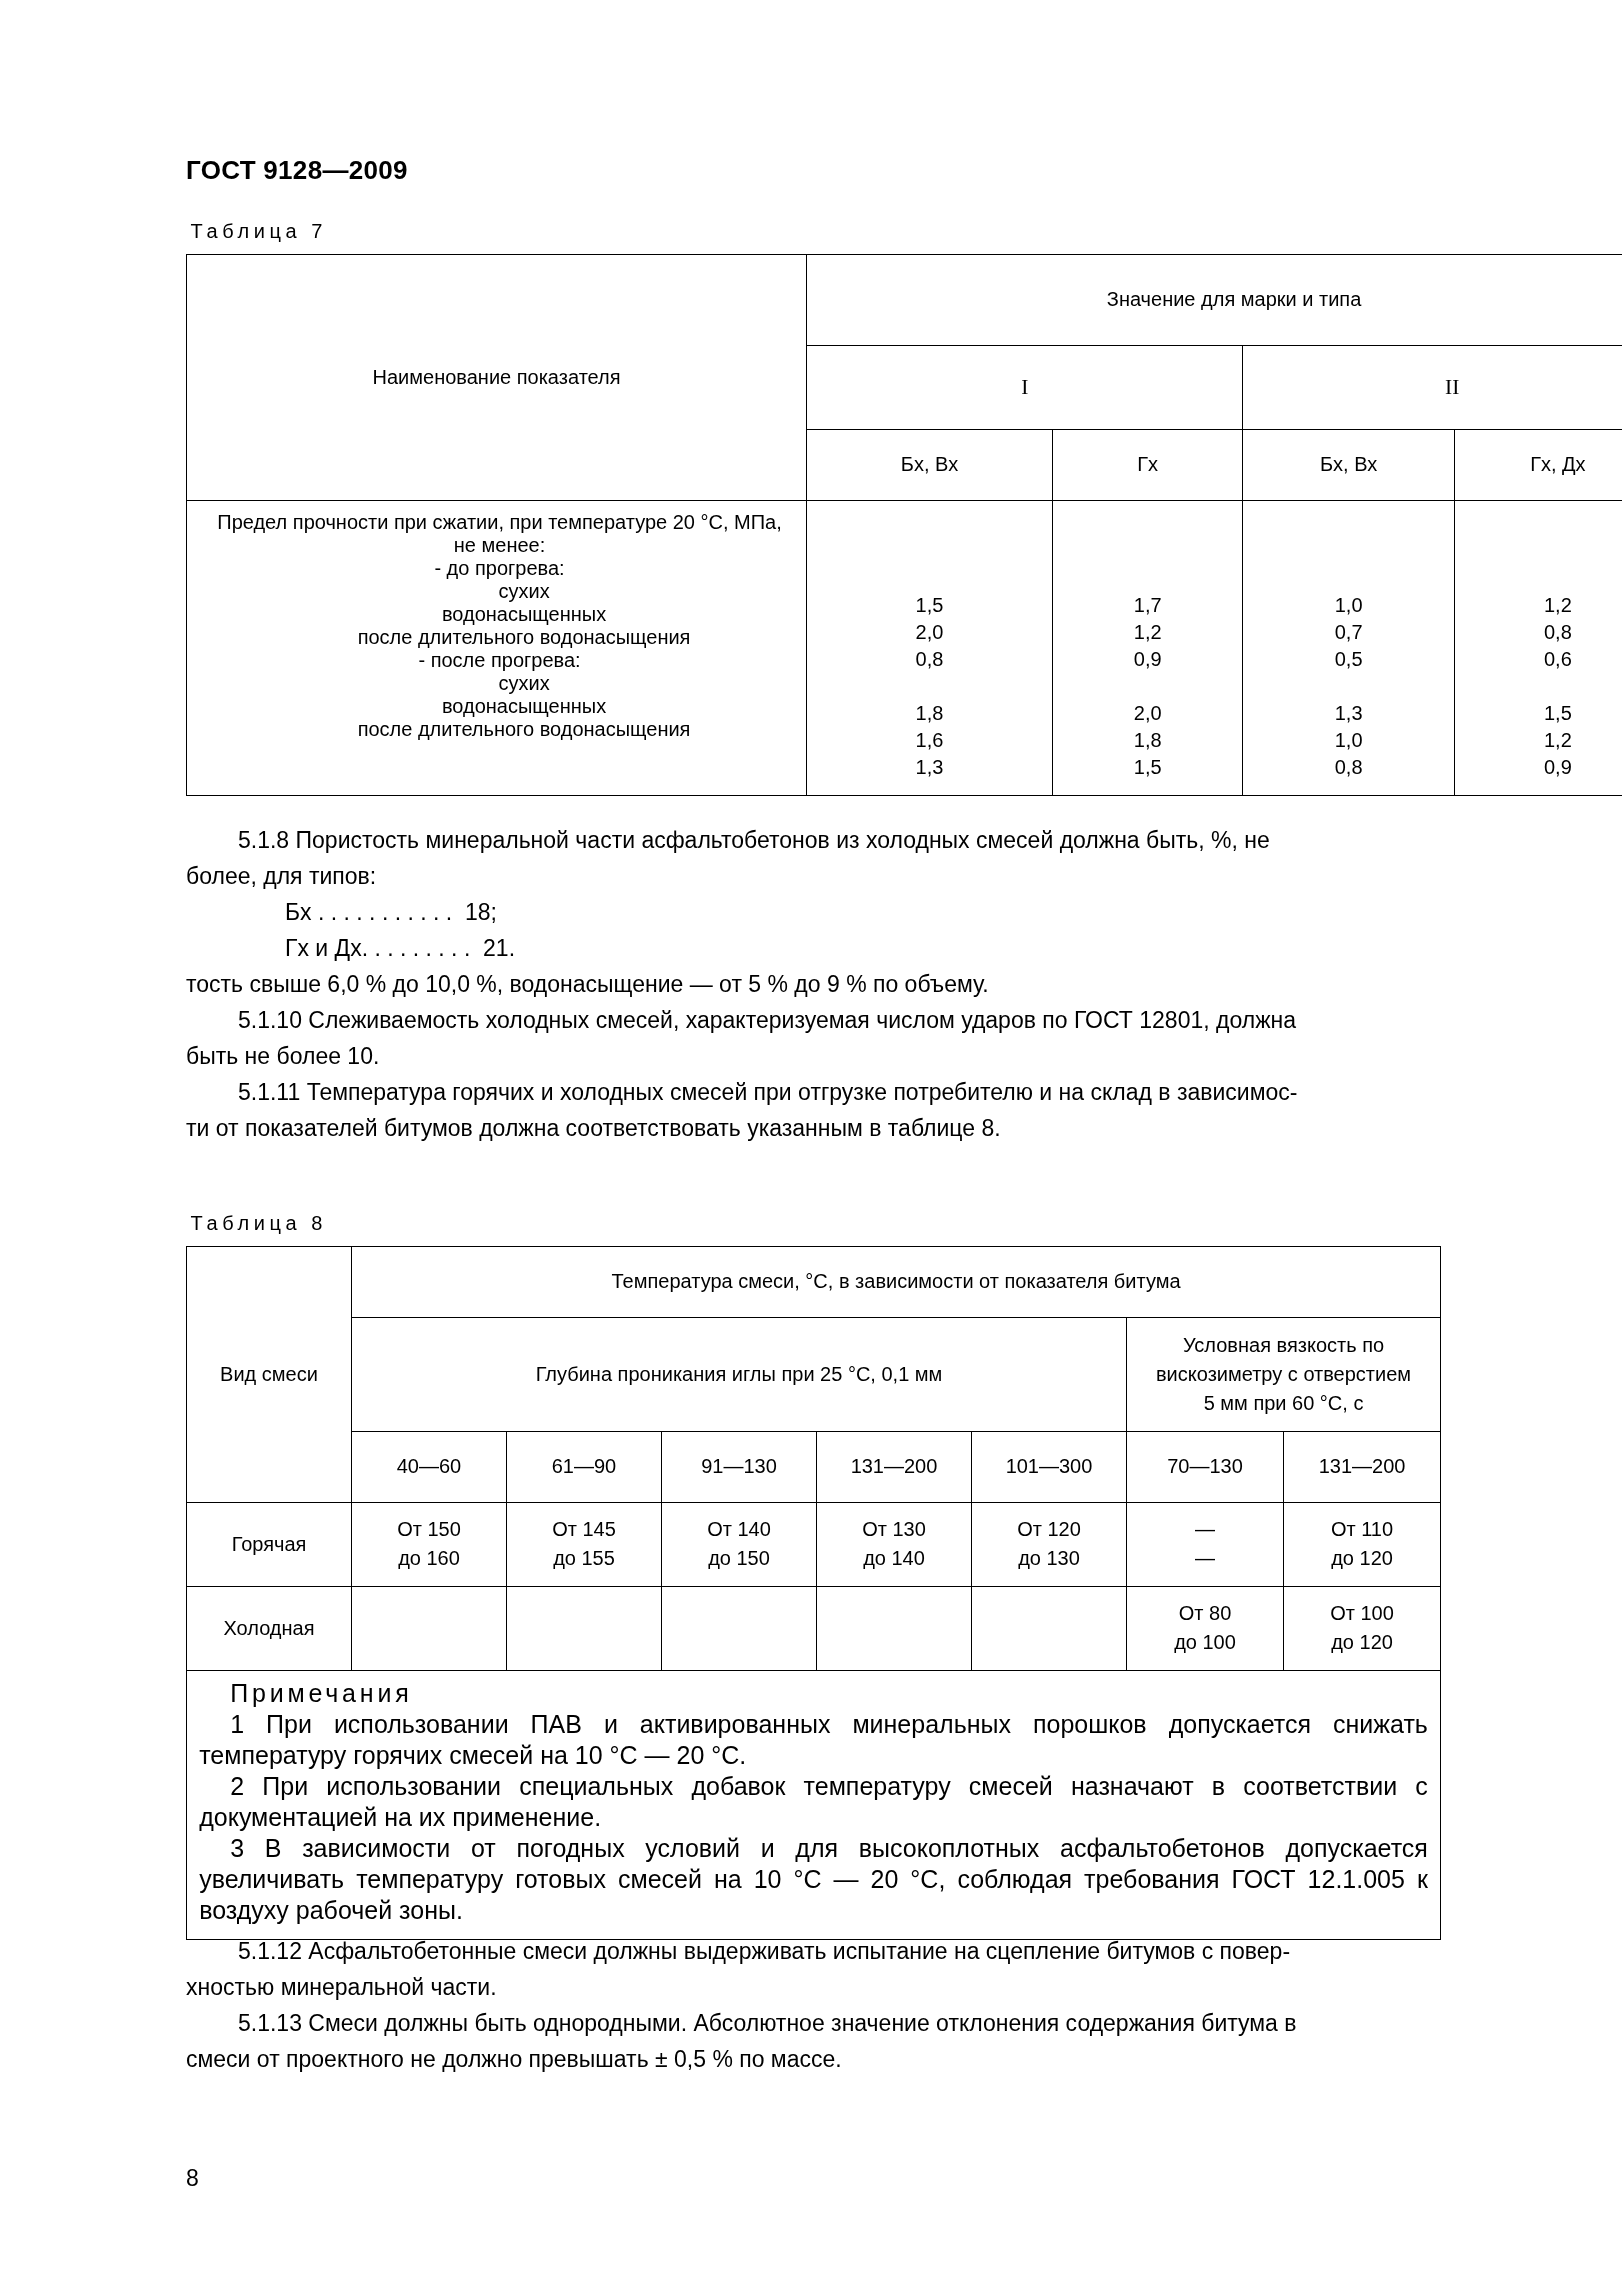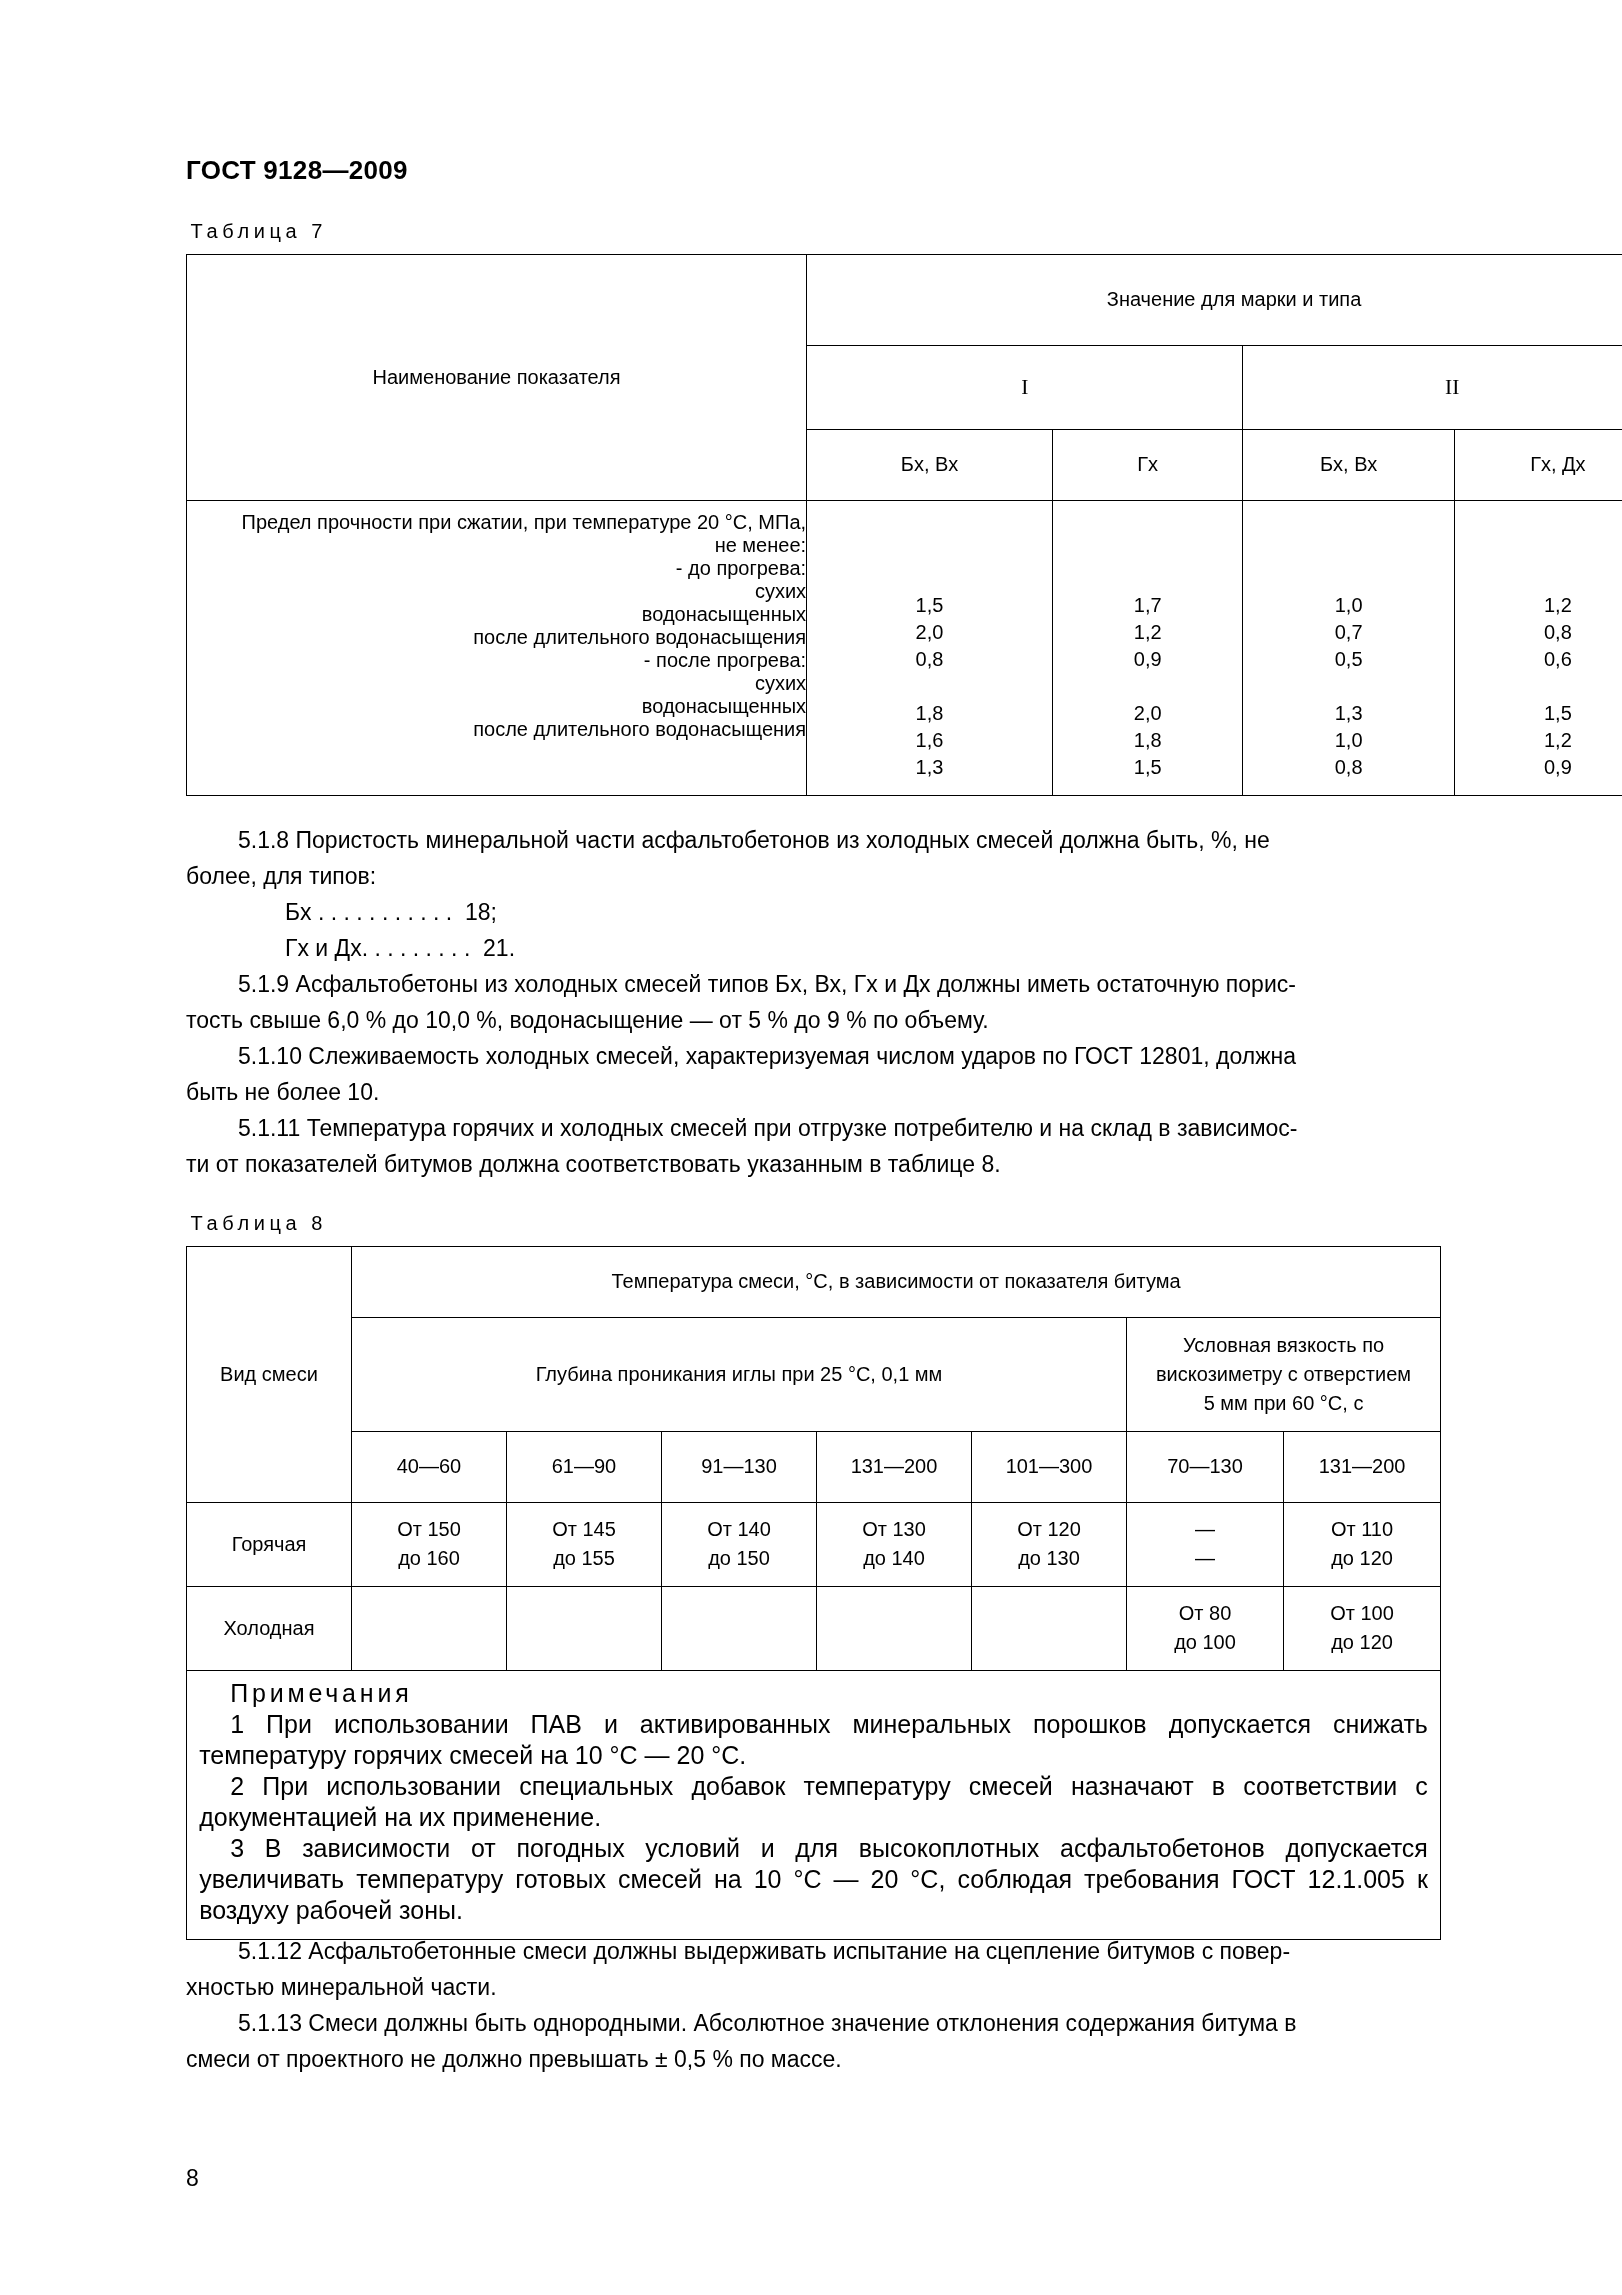--- a/index.html
+++ b/index.html
@@ -61,21 +61,21 @@
   #table7-wrap { left: 186px; top: 220px; width: 1476px; }
   #table7 .hdr-main { height: 90px; }
   #table7 .hdr-roman { height: 83px; font-family: "Liberation Serif", serif; font-size: 21.4px;}
   #table7 .hdr-sub { height: 70px; }
   #table7 .namecol { text-align: center; }
   #table7 td.bodycell {
     vertical-align: top;
     padding: 10.7px 0 13.8px 0;
   }
   #table7 td.bodycell.desc {
-    text-align: right;
+    text-align: center;
     padding-left: 6px;
     border-radius: 18px;
   }
   .lvl0 { margin: 0; }
   .lvl1 { margin: 0 0 0 49px; }
   .nums { line-height: 1.35; }
   .spacer-line { visibility: hidden; }
 
   
   .prose {
@@ -225,21 +225,20 @@
     </table>
   </div>
 
   <div class="prose" style="top:822px;">
     <p><span>5.1.8  Пористость минеральной части асфальтобетонов из холодных смесей должна быть, %, не</span></p>
     <p class="noindent"><span>более, для типов:</span></p>
     <div class="dotted-list">
       <div>Бх . . . . . . . . . . .  18;</div>
       <div>Гх и Дх. . . . . . . . .  21.</div>
     </div>
-    <p><span>5.1.9  Асфальтобетоны из холодных смесей типов Бх, Вх, Гх и Дх должны иметь остаточную порис-</span></p>
     <p class="noindent"><span>тость свыше 6,0 % до 10,0 %, водонасыщение — от 5 % до 9 % по объему.</span></p>
     <p><span>5.1.10  Слеживаемость холодных смесей, характеризуемая числом ударов по ГОСТ 12801, должна</span></p>
     <p class="noindent"><span>быть не более 10.</span></p>
     <p><span>5.1.11  Температура горячих и холодных смесей при отгрузке потребителю и на склад в зависимос-</span></p>
     <p class="noindent"><span>ти от показателей битумов должна соответствовать указанным в таблице 8.</span></p>
   </div>
 
   <div class="block" id="table8-wrap">
     <div class="table-caption">Таблица 8</div>
     <table class="gost" id="table8">

